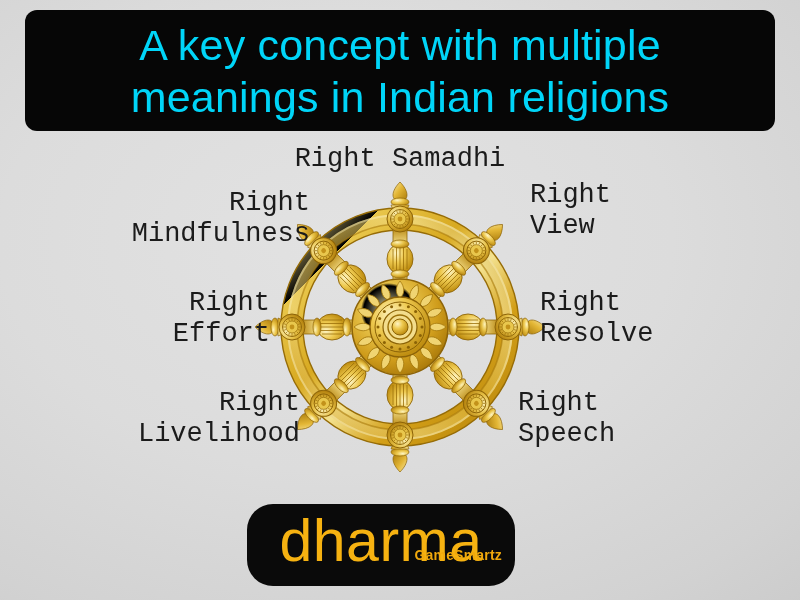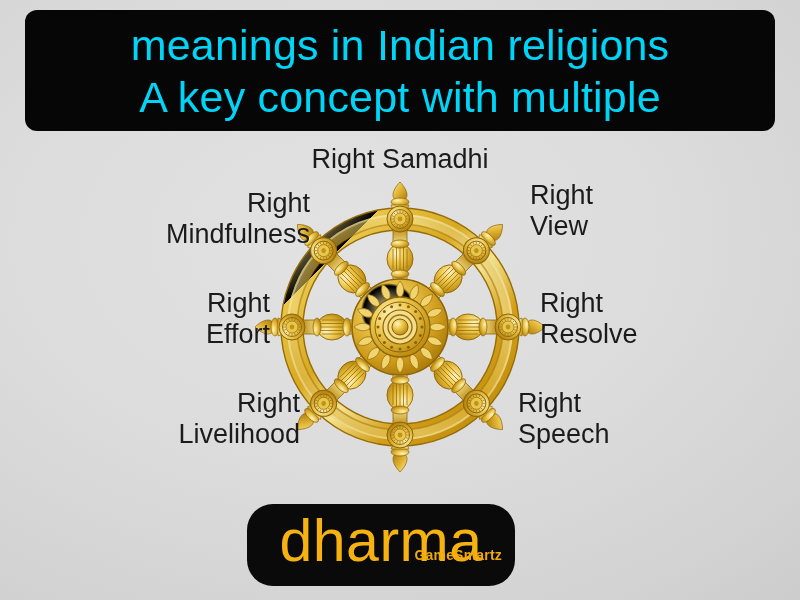--- a/index.html
+++ b/index.html
@@ -77,21 +77,21 @@
     font-family: "Liberation Sans", sans-serif;
     font-size: 14px;
     font-weight: bold;
     letter-spacing: 0.2px;
   }
 
   
   .wheel-label {
     position: absolute;
     color: #1b1b1b;
-    font-family: Liberation Sans, sans-serif;
+    font-family: Liberation Mono, monospace;
     font-size: 27px;
     font-weight: 400;
     line-height: 31px;
     white-space: pre-line;
   }
   .lbl-center { text-align: center; }
   .lbl-right  { text-align: right; }
   .lbl-left   { text-align: left; }
 
   #label-samadhi     { left: 275px; top: 144px; width: 250px; }
@@ -112,22 +112,22 @@
     height: 290px;
   }
   #wheel svg { display: block; width: 290px; height: 290px; }
 </style>
 </head>
 <body>
 
 <div id="canvas">
 
   <div id="title-banner">
+    <div class="line">A key concept with multiple</div>
     <div class="line">meanings in Indian religions</div>
-    <div class="line">A key concept with multiple</div>
   </div>
 
   <div id="wheel">
     <svg viewBox="0 0 290 290" xmlns="http://www.w3.org/2000/svg" aria-hidden="true">
       <defs>
 
         <linearGradient id="gRim" x1="0" y1="0" x2="1" y2="1">
           <stop offset="0%" stop-color="#f6e08a"></stop>
           <stop offset="18%" stop-color="#e8c councils"></stop>
           <stop offset="18%" stop-color="#e8c64b"></stop>

